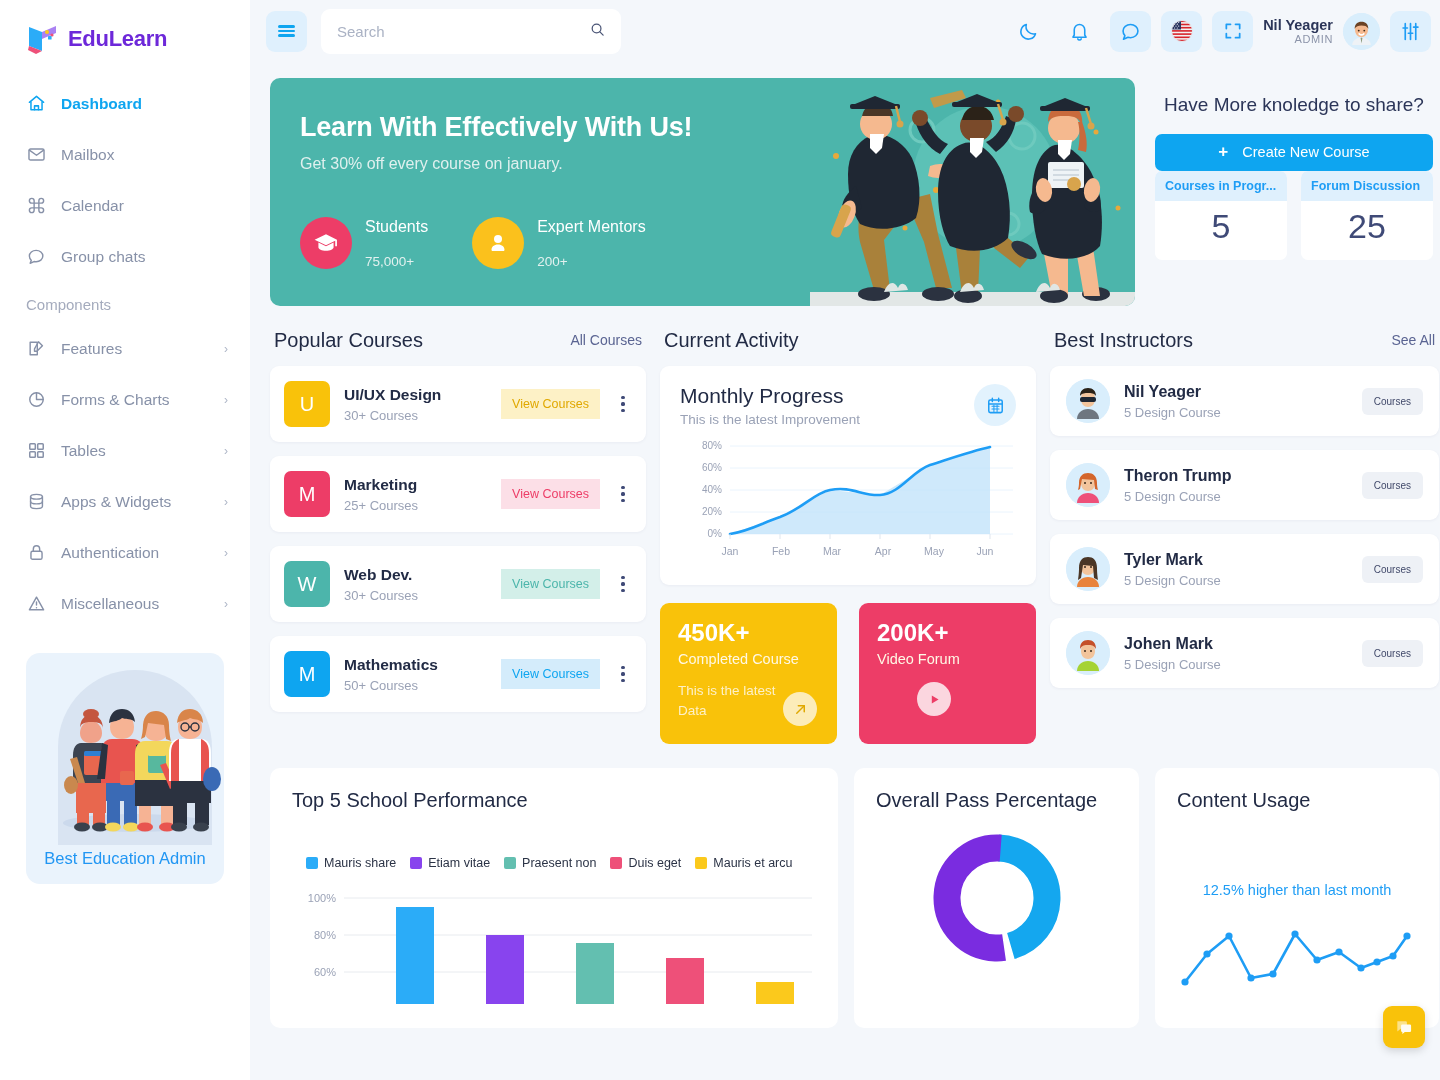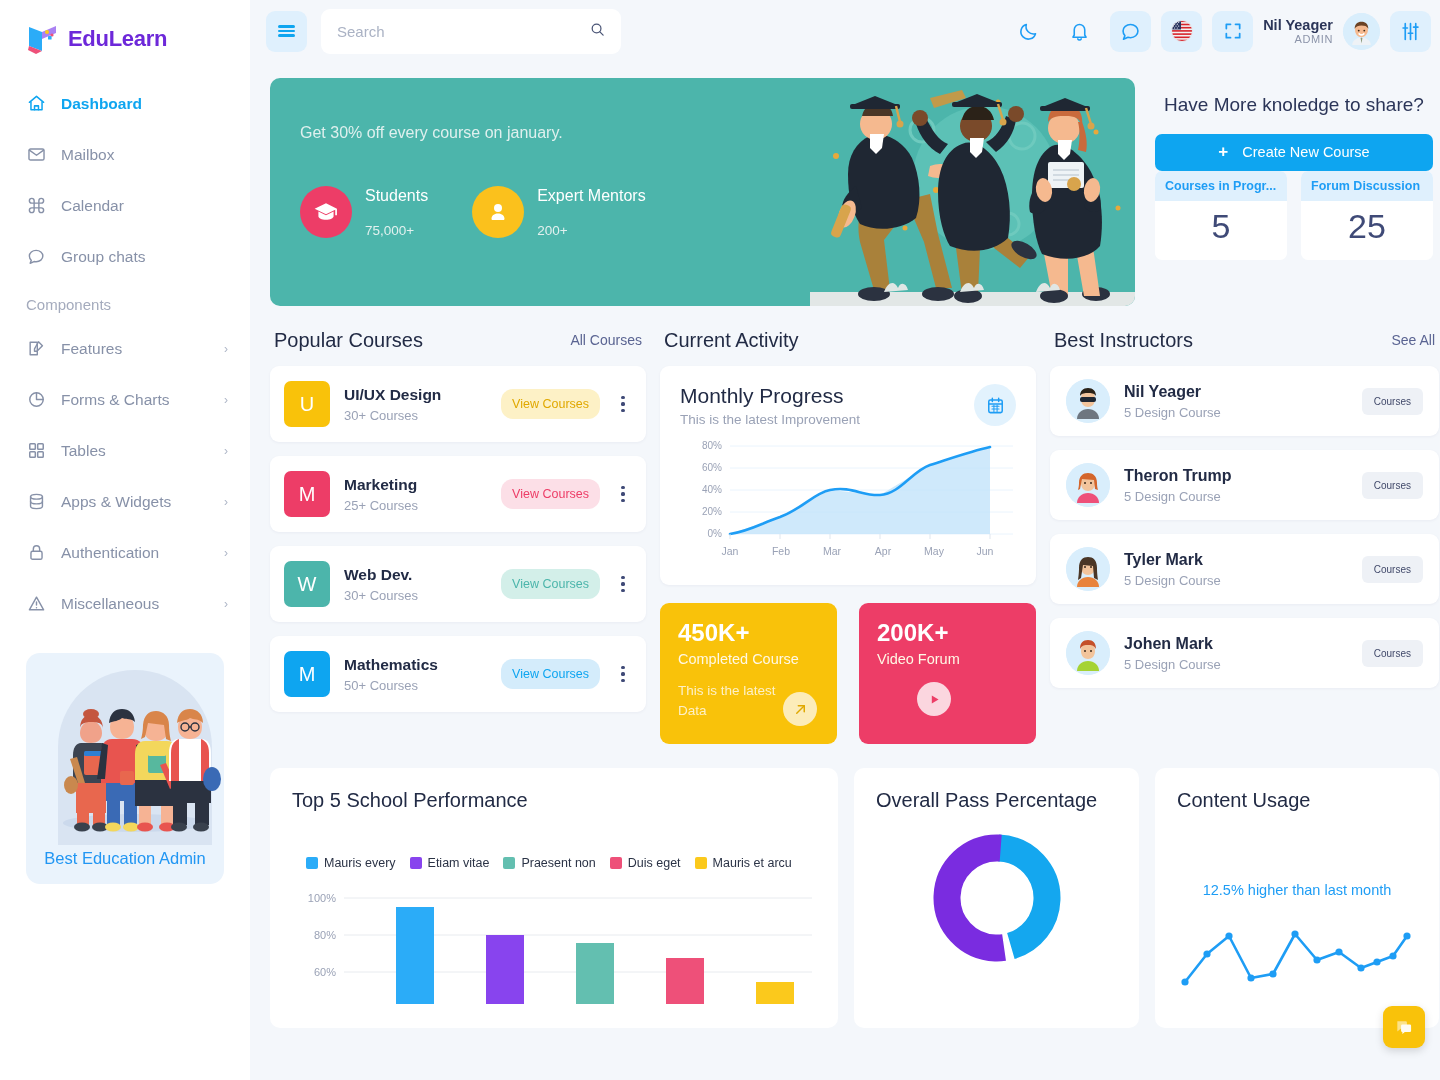--- a/index.html
+++ b/index.html
@@ -109,21 +109,21 @@
   .sec-title { font-size: 20px; color:#222b45; }
   .sec-link { font-size: 14px; color:#5a6492; cursor:pointer; }
 
   .card { background:#fff; border-radius: 9px; box-shadow: 0 1px 3px rgba(30,40,90,.05); }
 
   .course-card { display:flex; align-items:center; gap: 14px; padding: 15px 14px; margin-bottom: 14px; }
   .course-badge { width: 46px; height: 46px; border-radius: 7px; color:#fff; font-size: 20px; display:flex; align-items:center; justify-content:center; flex:0 0 46px; }
   .course-name { font-size: 15.5px; font-weight:700; color:#222b45; }
   .course-sub { font-size: 13px; color:#9aa2b6; margin-top: 4px; }
   .course-info { flex: 1; }
-  .pill { border-radius: 12px; font-size: 12.5px; padding: 8px 11px; white-space:nowrap; cursor:pointer; }
+  .pill { border-radius: 0; font-size: 12.5px; padding: 8px 11px; white-space:nowrap; cursor:pointer; }
   .kebab { width: 18px; display:flex; flex-direction:column; align-items:center; gap:3px; cursor:pointer; }
   .kebab i { width:3.2px; height:3.2px; border-radius:50%; background:#3f4a77; display:block; }
 
   .act-card { padding: 18px 20px 14px; }
   .act-head { display:flex; align-items:flex-start; }
   .act-title { font-size: 21px; color:#222b45; }
   .act-sub { font-size: 13.5px; color:#9aa2b6; margin-top: 4px; }
   .cal-btn { margin-left:auto; width:42px; height:42px; border-radius:50%; background:#e2f2fd; display:flex; align-items:center; justify-content:center; }
 
   .mini-stats { display:flex; gap: 22px; margin-top: 18px; }
@@ -464,20 +464,21 @@
             <path d="M3.5 8h5M9.5 14h5M15.5 7h5"></path>
           </svg>
       </div>
     </div>
   </header>
 
   <div class="content">
 
     <div class="hero-row">
       <section class="hero">
+        <h1>Learn With Effectively With Us!</h1>
         <p>Get 30% off every course on january.</p>
         <div class="hero-stats">
           <div class="hero-stat">
             <div class="hero-badge" style="background:#ed3d67">
               <svg width="26" height="26" viewBox="0 0 24 24" fill="#fff">
                   <path d="M12 4 1.5 9 12 14l8.5-4.05V15h1.6V9z"></path>
                   <path d="M5 11.6V16c0 1.8 3.1 3.2 7 3.2s7-1.4 7-3.2v-4.4l-7 3.3z"></path>
                 </svg>
             </div>
             <div>
@@ -827,21 +828,21 @@
       </div>
     </div>
 
     <div class="bottom-row">
 
       <div class="panel perf">
         <h4>Top 5 School Performance</h4>
         <div class="legend">
           <div class="legend-item">
               <span class="legend-sw" style="background:#2bacf8"></span>
-              <span>Mauris every</span>
+              <span>Mauris share</span>
             </div>
           <div class="legend-item">
               <span class="legend-sw" style="background:#8844ee"></span>
               <span>Etiam vitae</span>
             </div>
           <div class="legend-item">
               <span class="legend-sw" style="background:#63bfb0"></span>
               <span>Praesent non</span>
             </div>
           <div class="legend-item">

